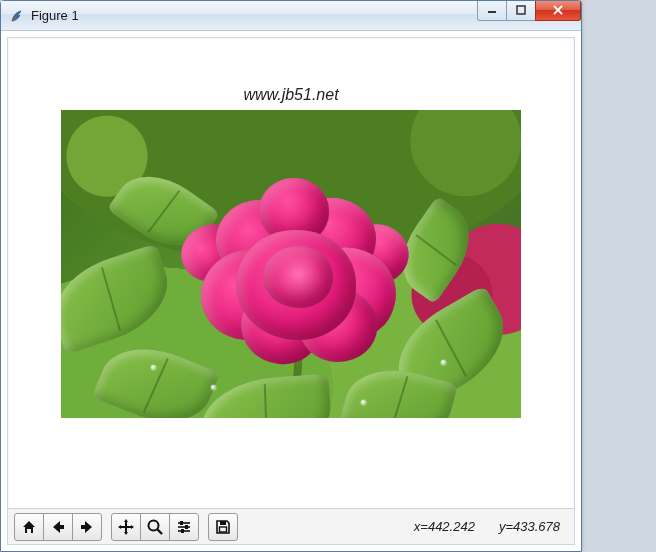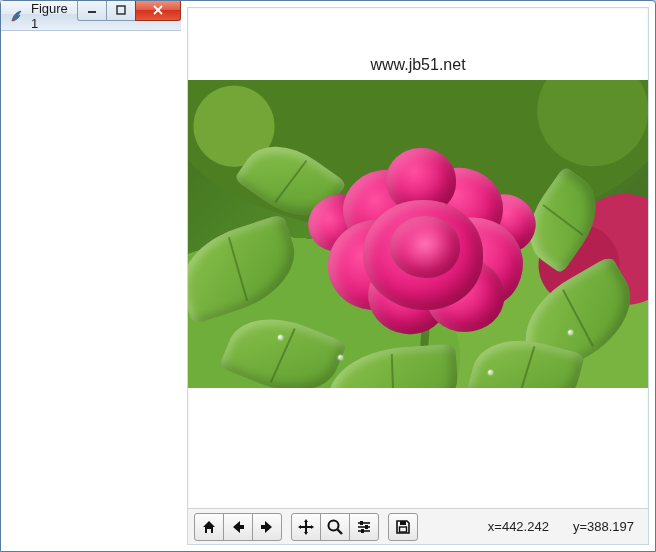--- a/index.html
+++ b/index.html
@@ -1,22 +1,22 @@
 <!DOCTYPE html>
 <html><head>
 <meta charset="utf-8">
 <style>
   * { box-sizing: border-box; margin: 0; padding: 0; }
   html, body { width: 656px; height: 552px; overflow: hidden; font-family: "Segoe UI", Tahoma, sans-serif; background: #cfd8e2; }
   .window {
-    width: 656px; height: 552px;
+    width: 582px; height: 552px;
     background: #fff;
     border: 1px solid #5a7ba0;
     border-radius: 4px 4px 0 0;
-    display: flex; 
+    display: flex; flex-direction: column;
     box-shadow: 0 0 4px rgba(0,0,0,0.2);
   }
   .titlebar {
     height: 30px;
     background: linear-gradient(to bottom, #f3f7fb 0%, #e1ebf5 45%, #d2e0ee 46%, #e8f0f8 100%);
     border-bottom: 1px solid #b8c8da;
     display: flex; align-items: center;
     padding: 0 0 0 8px;
     position: relative;
   }
@@ -38,20 +38,21 @@
   .win-btn.close {
     width: 46px;
     background: linear-gradient(to bottom, #f08f7a 0%, #e15f48 45%, #d0331b 46%, #e8553a 100%);
     border-color: #a03020; color: #fff; border-bottom-right-radius: 3px;
   }
   .win-btn svg { display: block; }
   .client {
     flex: 1; margin: 6px; border: 1px solid #c9d6e4;
     background: #fff; display: flex; flex-direction: column;
     box-shadow: inset 0 0 3px rgba(0,0,0,0.08);
+    font-style: italic;
   }
   .canvas-area {
     flex: 1; display: flex; flex-direction: column; align-items: center;
     padding-top: 48px;
     position: relative;
   }
   .plot-title { font-size: 16px; color: #222; margin-bottom: 6px; }
   .image-frame {
     width: 460px; height: 308px;
     background: #3a5e1f;
@@ -255,19 +256,19 @@
             <rect x="5.5" y="9" width="7" height="5" fill="none" stroke="#111" stroke-width="1.4"></rect>
           </svg>
         </div>
       </div>
 
       <div class="status-right">
         <span class="status-pair">
           <span>x=</span><span>442.242</span>
         </span>
         <span class="status-pair">
-          <span>y=</span><span>388.197</span>
+          <span>y=</span><span>433.678</span>
         </span>
       </div>
     </div>
 
   </div>
 </div>
 
 </body></html>

